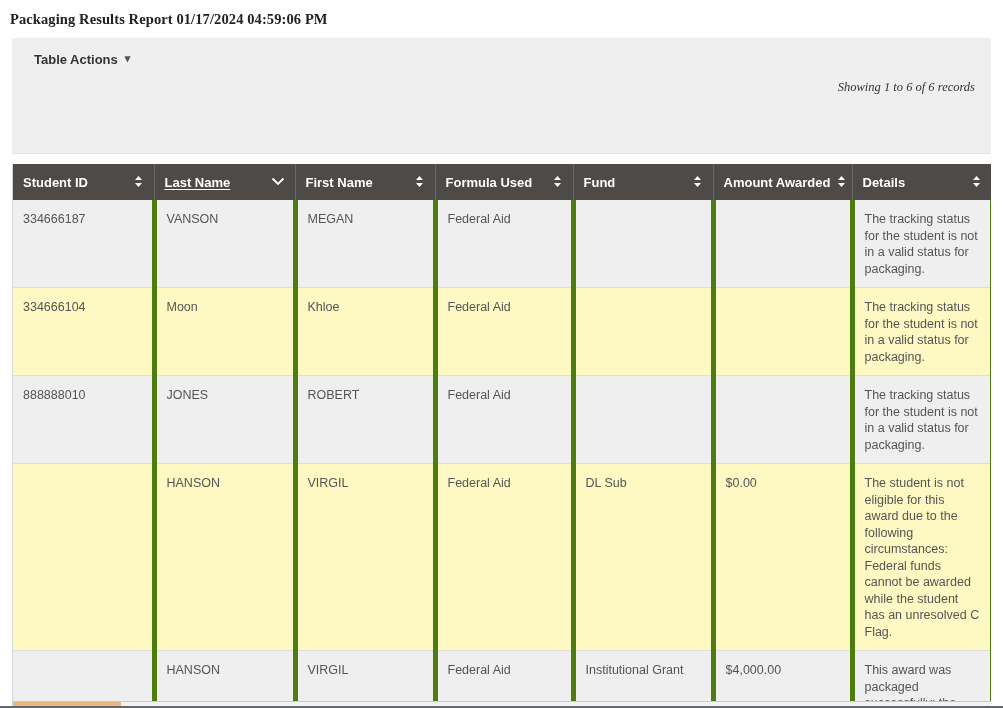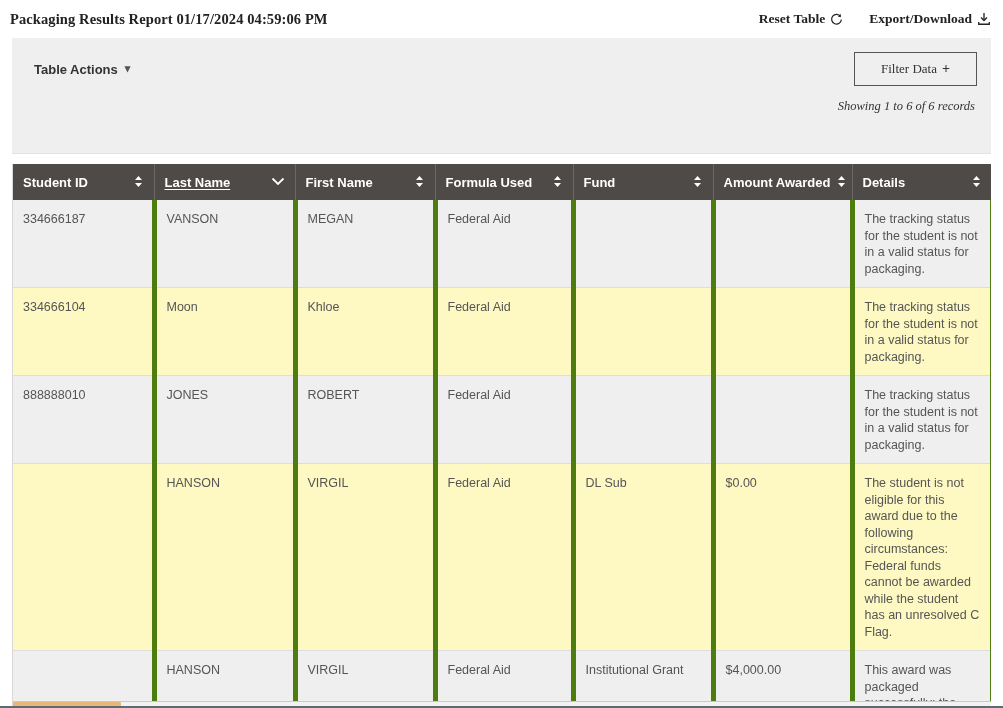--- a/index.html
+++ b/index.html
@@ -233,56 +233,31 @@
     left: 0; right: 0; bottom: 0;
     height: 2px;
     background: #5e6a72;
   }
 </style>
 </head>
 <body>
 
 <div class="titlebar">
   <div class="report-title">Packaging Results Report 01/17/2024 04:59:06 PM</div>
-  <div class="titlebar-actions">
-    <div class="title-action">
-      <span>Reset Table</span>
-      <span>
-        <svg width="13" height="13" viewBox="0 0 16 16">
-          <path d="M13 4.3A6 6 0 1 0 14 8" fill="none" stroke="#222" stroke-width="1.5"></path>
-          <path d="M13.4 1.2 L13.2 5.1 L9.6 4.2 Z" fill="#222"></path>
-        </svg>
-      </span>
-    </div>
-    <div class="title-action">
-      <span>Export/Download</span>
-      <span>
-        <svg width="14" height="14" viewBox="0 0 16 16">
-          <path d="M8 1 V9" stroke="#222" stroke-width="1.5" fill="none"></path>
-          <path d="M4.6 6.2 L8 9.8 L11.4 6.2" stroke="#222" stroke-width="1.5" fill="none"></path>
-          <path d="M2 11.4 V14 H14 V11.4" stroke="#222" stroke-width="1.5" fill="none"></path>
-        </svg>
-      </span>
-    </div>
-  </div>
 </div>
 
 <div class="toolbar">
   <div class="toolbar-row">
 
     <div class="table-actions">
       <span>Table Actions</span>
       <span class="chev">▾</span>
     </div>
 
 
-    <div class="filter-btn">
-      <span>Filter Data</span>
-      <span class="plus">+</span>
-    </div>
   </div>
 
   <div class="records-row">
     <div class="records-text">Showing 1 to 6 of 6 records</div>
   </div>
 </div>
 
 <div class="table-scroll">
   <table class="datatable">
     <colgroup>

